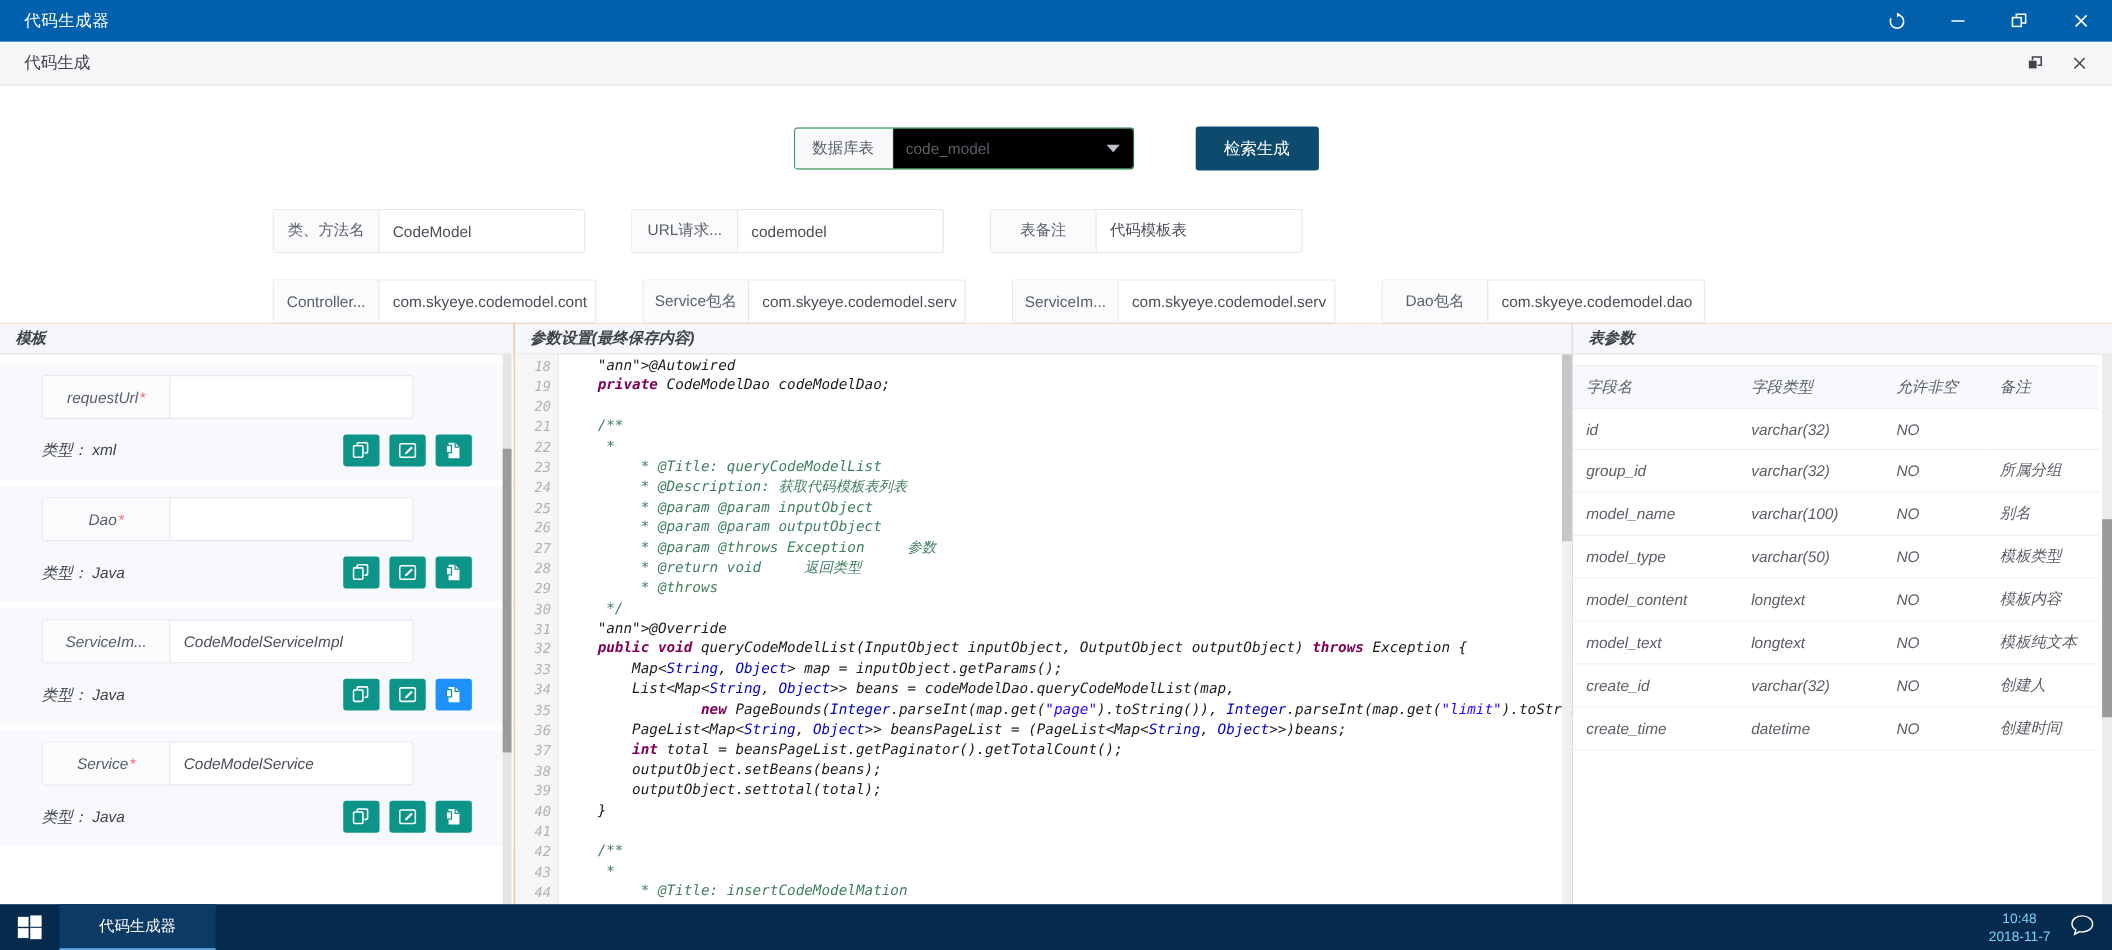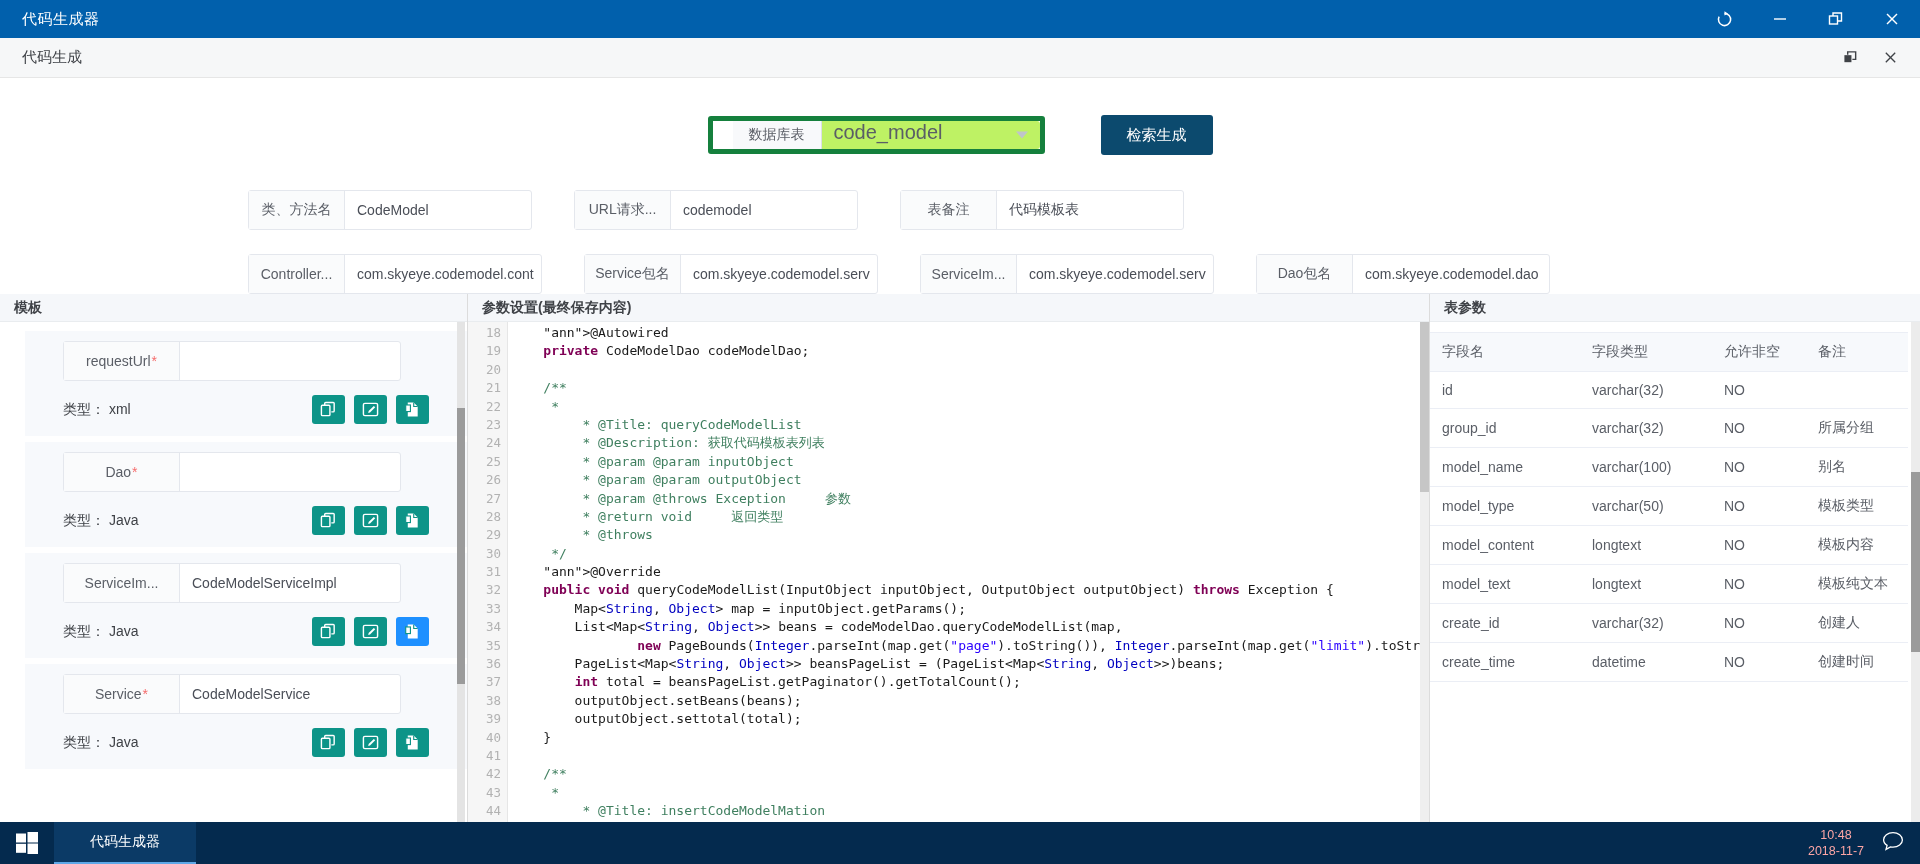--- a/index.html
+++ b/index.html
@@ -36,29 +36,29 @@
   .doc-bar .doc-btn {
     width:40px; height:40px; display:flex; align-items:center; justify-content:center;
     color:#3f4247;
   }
 
   
   .search-row {
     position:absolute; left:0; top:104px; width:1920px; height:62px;
     display:flex; align-items:center; justify-content:center;
   }
-  .ig { display:flex; height:38px; border:5px solid #15803d; border-radius:3px; background:#fff;padding-left:20px; }
+  .ig { display:flex; height:38px; border:1px solid #15803d; border-radius:3px; background:#fff; }
   .ig-label {
     background:#f8f9fb; border-right:1px solid #dcdfe6;
     display:flex; align-items:center; justify-content:center;
     padding:0 16px; font-size:14px; color:#5a5e66; white-space:nowrap;
   }
   .ig-field {
-    display:flex; padding:0 12px; font-size:20px; color:#5a5e66;
-    background:#bef264; border-radius:0 3px 3px 0; white-space:nowrap; overflow:hidden;
+    display:flex; align-items:center; padding:0 12px; font-size:14px; color:#5a5e66;
+    background:#000000; border-radius:0 3px 3px 0; white-space:nowrap; overflow:hidden;
   }
   .select-box { width:218px; position:relative; }
   .caret {
     position:absolute; right:12px; top:50%; transform:translateY(-50%);
     width:0;height:0;border-left:6px solid transparent;border-right:6px solid transparent;
     border-top:7px solid #bfc4cc;
   }
   .gen-btn {
     margin-left:56px; background:#0c4a6e; color:#fff; border:none;
     height:40px; padding:0 26px; font-size:15px; border-radius:3px; cursor:pointer;
@@ -76,33 +76,33 @@
   }
   .fld .fv {
     display:flex; align-items:center; padding:0 12px; font-size:14px; color:#4a4e57;
     white-space:nowrap; overflow:hidden;
   }
   .w-lbl-1 { width:88px; } .w-val-1 { width:186px; }
   .w-val-2 { width:196px; }
 
   
   .panels { position:absolute; left:0; top:294px; width:1920px; height:528px; display:flex; }
-  .panel { background:#f97316; position:relative; }
+  .panel { background:#f97316; position:relative;font-style:italic; }
   .panel-hd {
     height:28px; background:#f5f7fa; border-bottom:1px solid #e9ecef;
     display:flex; align-items:center; padding-left:14px; font-size:14px; color:#3f4247;
     font-weight:bold;
   }
   .p-left { width:468px; border-right:1px solid #dcdcdc; }
   .p-mid  { width:962px; border-right:1px solid #dcdcdc; }
   .p-right{ width:490px; }
 
   
   .tpl-scroll { height:500px; overflow:hidden; position:relative; background:#fff; }
-  .tpl-inner { padding-top:9px;margin-left:25px; }
+  .tpl-inner { padding-top:9px; }
   .tpl-card { background:#f7f9fc; padding:10px 0 12px 0; margin-bottom:6px; }
   .tpl-card .fld { margin-left:38px; width:338px; }
   .tpl-card .fld .fl { width:116px; min-width:116px; }
   .tpl-card .fld .fv { width:220px; }
   .req { color:#f56c6c; margin-left:1px; }
   .tpl-row2 { display:flex; align-items:center; margin-top:14px; padding:0 38px 0 38px; }
   .tpl-type { font-size:14px; color:#3f4247; }
   .tpl-acts { margin-left:auto; display:flex; gap:9px; }
   .act-btn {
     width:33px; height:29px; border-radius:3px; background:#0d9488;
@@ -161,21 +161,21 @@
   }
   .start {
     width:54px; height:42px; display:flex; align-items:center; justify-content:center;
   }
   .win-logo { display:block; }
   .task-item {
     height:42px; width:142px; background:#0b3a66; display:flex; align-items:center;
     justify-content:center; color:#fff; font-size:14px; border-bottom:2px solid #5ea8e8;
   }
   .tray { margin-left:auto; display:flex; align-items:center; padding-right:16px; gap:18px; }
-  .clock { color:#fca5a5; font-size:12.5px; text-align:center; line-height:16px; }
+  .clock { color:#7dd3fc; font-size:12.5px; text-align:center; line-height:16px; }
   .chat-icon { color:#fff; }
 </style>
 </head>
 <body>
 
 <div class="app">
 
   <div class="titlebar">
     <span class="tb-title">代码生成器</span>
     <div class="tb-btns">

